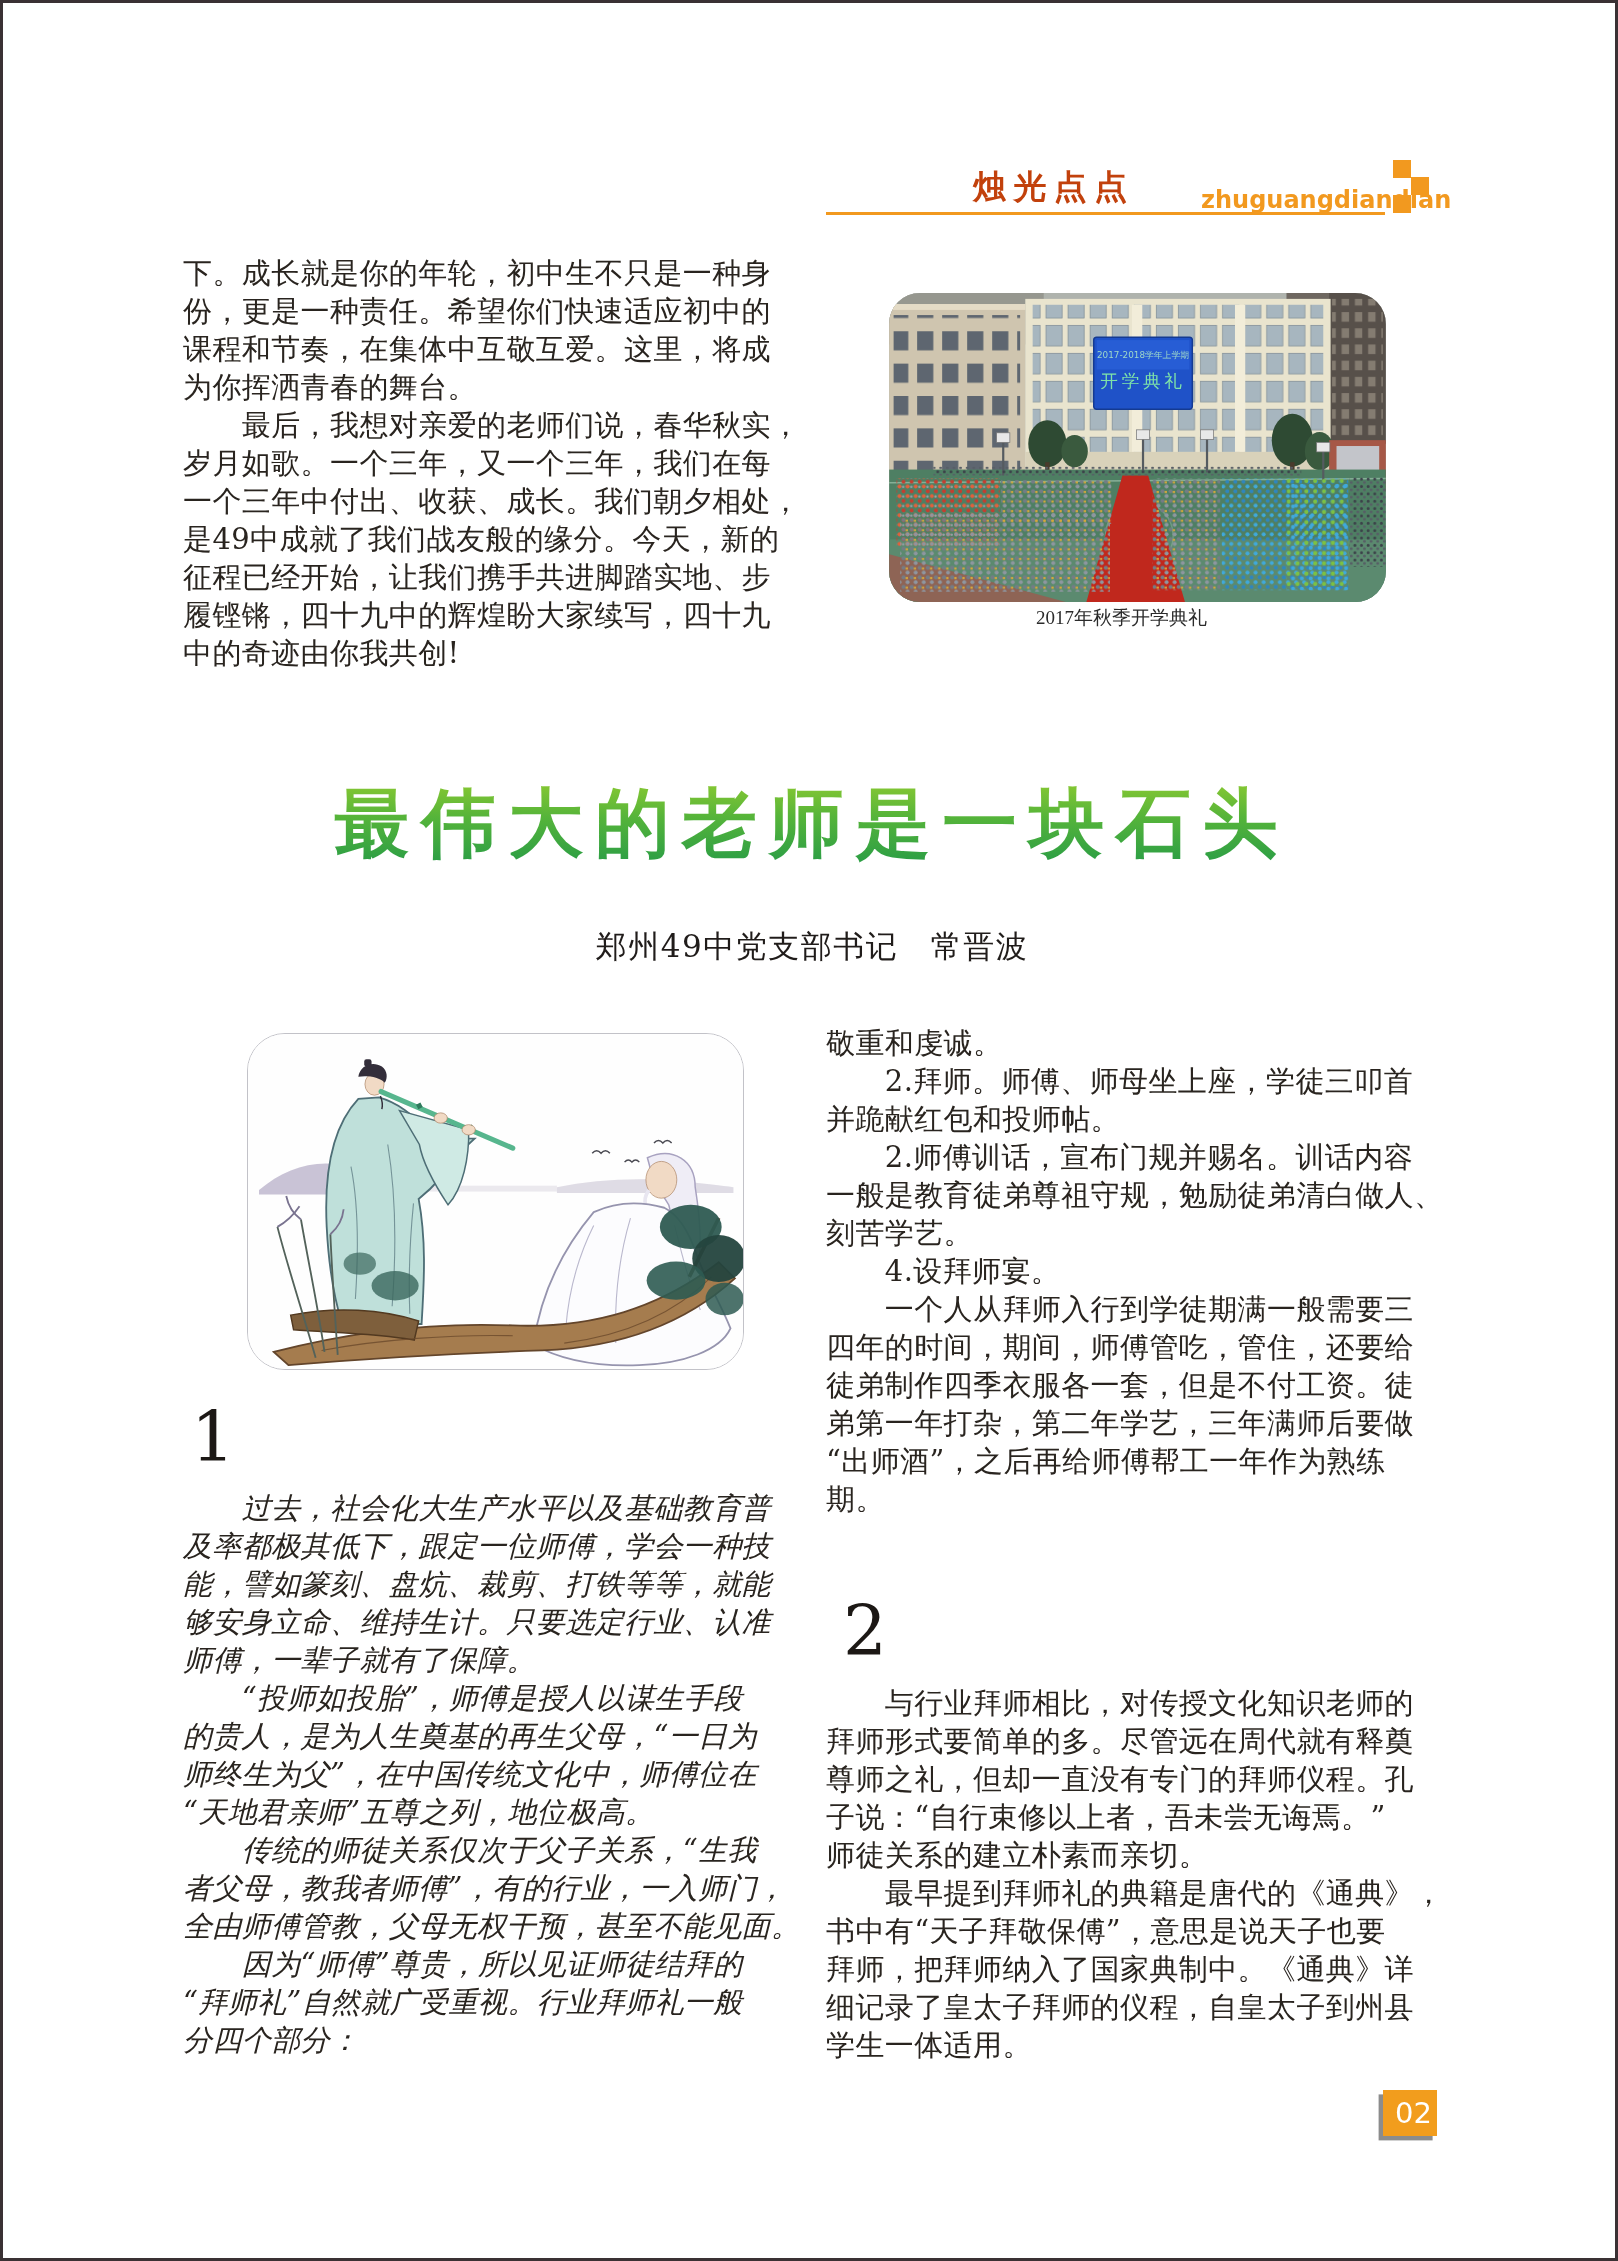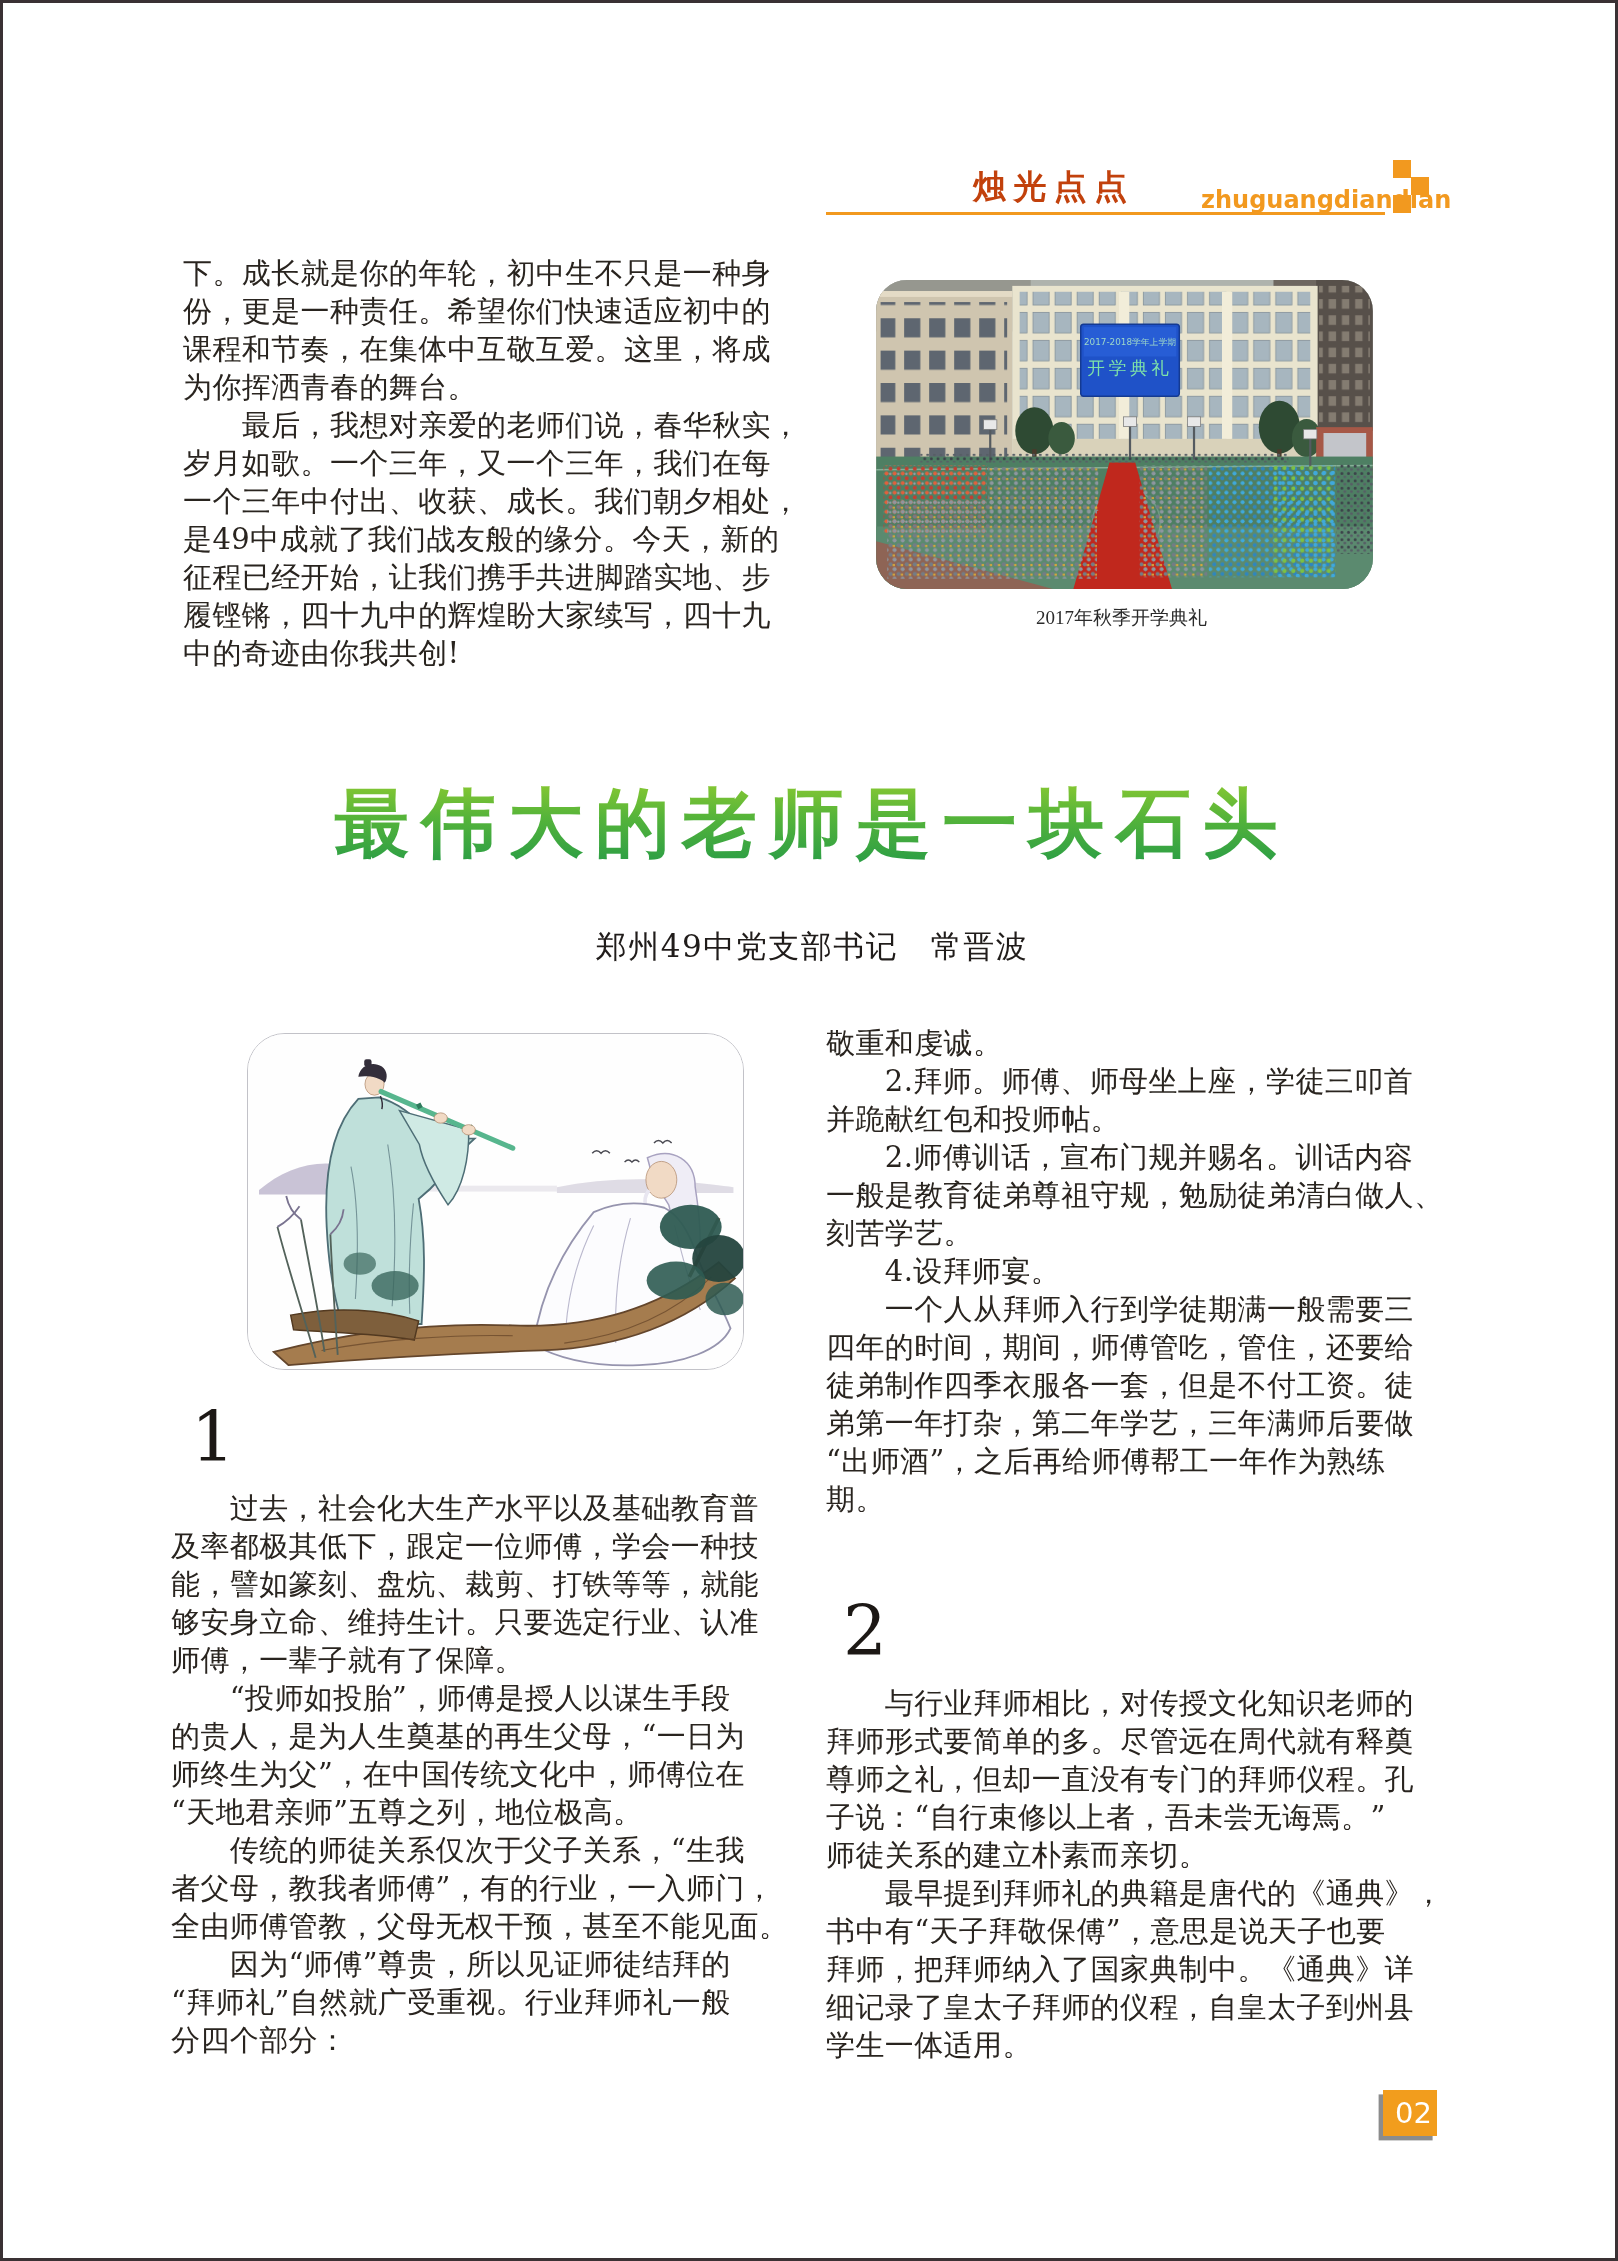--- a/index.html
+++ b/index.html
@@ -36,21 +36,21 @@
   .sq2{left:18.4px;top:17px;}
   .sq3{left:0;top:35px;}
   
   .textcol{
     position:absolute;
     font-size:29px;line-height:38px;letter-spacing:0.4px;
     color:#29241f;
   }
   .textcol .line{height:38px;white-space:pre;}
   .col-intro{left:180px;top:251px;width:618px;}
-  .col-left-lower{left:168px;top:1486px;width:618px;}
+  .col-left-lower{left:180px;top:1486px;width:618px;font-style:italic;}
   .col-right-top{left:823px;top:1021px;width:636px;}
   .col-right-lower{left:823px;top:1681px;width:636px;}
   
   .photo{
     position:absolute;left:870px;top:274px;width:497px;height:309px;
     border-radius:31px;overflow:hidden;background:#BFC3BE;
   }
   .photo svg{display:block;}
   .photo-caption{
     position:absolute;left:870px;top:602px;width:497px;
@@ -122,21 +122,21 @@
       <div class="line">为你挥洒青春的舞台。</div>
       <div class="line">　　最后，我想对亲爱的老师们说，春华秋实，</div>
       <div class="line">岁月如歌。一个三年，又一个三年，我们在每</div>
       <div class="line">一个三年中付出、收获、成长。我们朝夕相处，</div>
       <div class="line">是49中成就了我们战友般的缘分。今天，新的</div>
       <div class="line">征程已经开始，让我们携手共进脚踏实地、步</div>
       <div class="line">履铿锵，四十九中的辉煌盼大家续写，四十九</div>
       <div class="line">中的奇迹由你我共创!</div>
     </div>
 
-  <figure class="photo" style="margin:3px;">
+  <figure class="photo" style="margin:16px;">
     <svg width="497" height="309" viewBox="0 0 675 420">
       <defs>
         <pattern id="winL" width="34" height="44" patternUnits="userSpaceOnUse">
           <rect x="4" y="8" width="22" height="26" fill="#5E6670"></rect>
         </pattern>
         <pattern id="winC" width="30" height="38" patternUnits="userSpaceOnUse">
           <rect x="3" y="6" width="22" height="28" fill="#A7B6BF" stroke="#7E8C96" stroke-width="1"></rect>
         </pattern>
         <pattern id="winD" width="18" height="22" patternUnits="userSpaceOnUse">
           <rect x="3" y="4" width="10" height="13" fill="#847C71"></rect>

